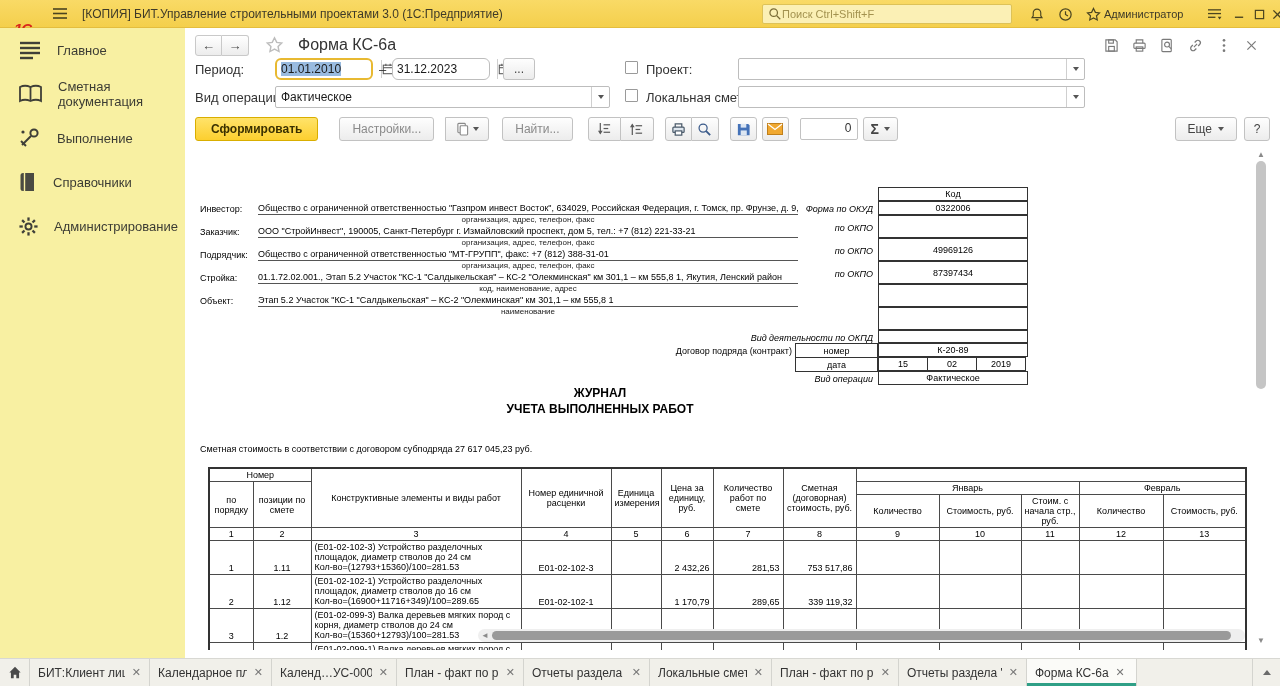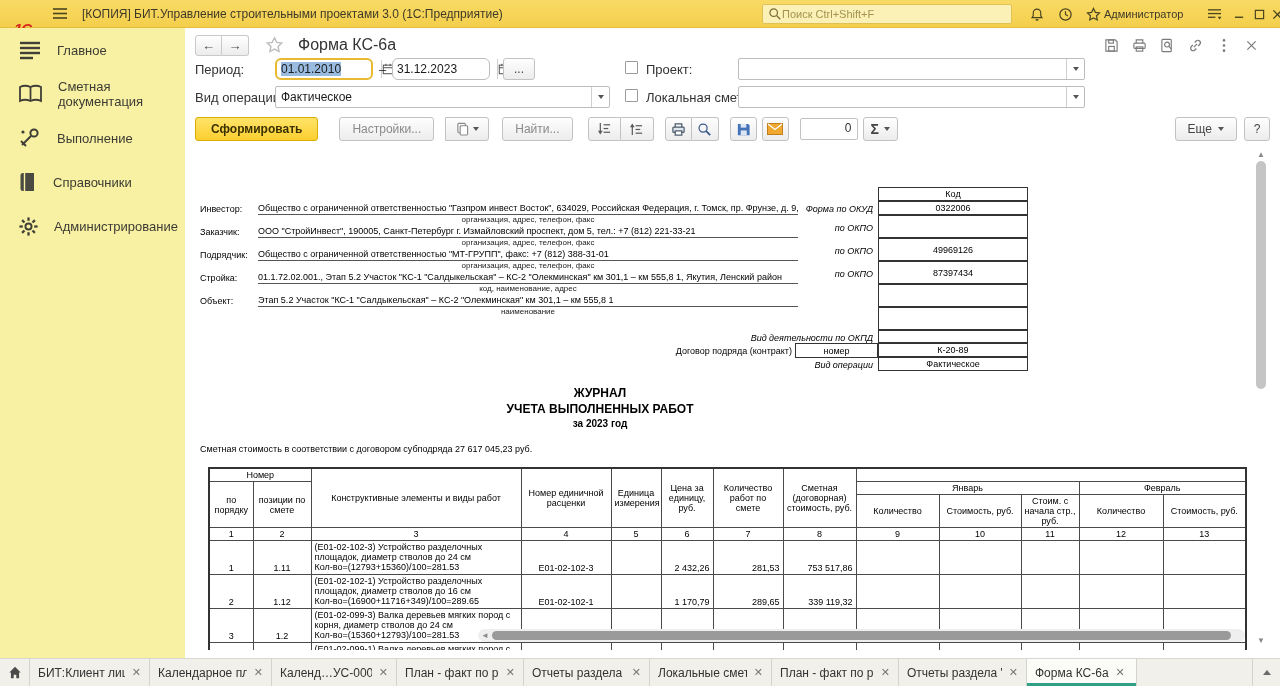--- a/index.html
+++ b/index.html
@@ -547,29 +547,35 @@
       <div class="crow h12">
           <span class="clabel">Вид деятельности по ОКПД</span>
           <span class="ccell h12"></span>
         </div>
       <div class="crow h13">
         <span class="clabel-outer">Договор подряда (контракт)</span>
         <span class="csub">номер</span>
         <span class="ccell h13">К-20-89</span>
       </div>
       <div class="crow h13">
+        <span class="clabel-outer"></span>
+        <span class="csub">дата</span>
+        <span class="ccell third h13">15</span>
+        <span class="ccell third h13">02</span>
+        <span class="ccell third h13">2019</span>
+      </div>
+      <div class="crow h13">
           <span class="clabel">Вид операции</span>
           <span class="ccell h13">Фактическое</span>
         </div>
     </div>
 
     <div class="jtitle">
       <div class="jt1">ЖУРНАЛ</div>
       <div class="jt2">УЧЕТА ВЫПОЛНЕННЫХ РАБОТ</div>
-      <div class="jt3">за 2023 год</div>
     </div>
 
     <div class="estimate">Сметная стоимость в соответствии с договором субподряда 27 617 045,23 руб.</div>
 
     <div class="wtable-wrap">
       <table class="wt">
         <colgroup>
           <col style="width:44px">
             <col style="width:58px">
             <col style="width:210px">

